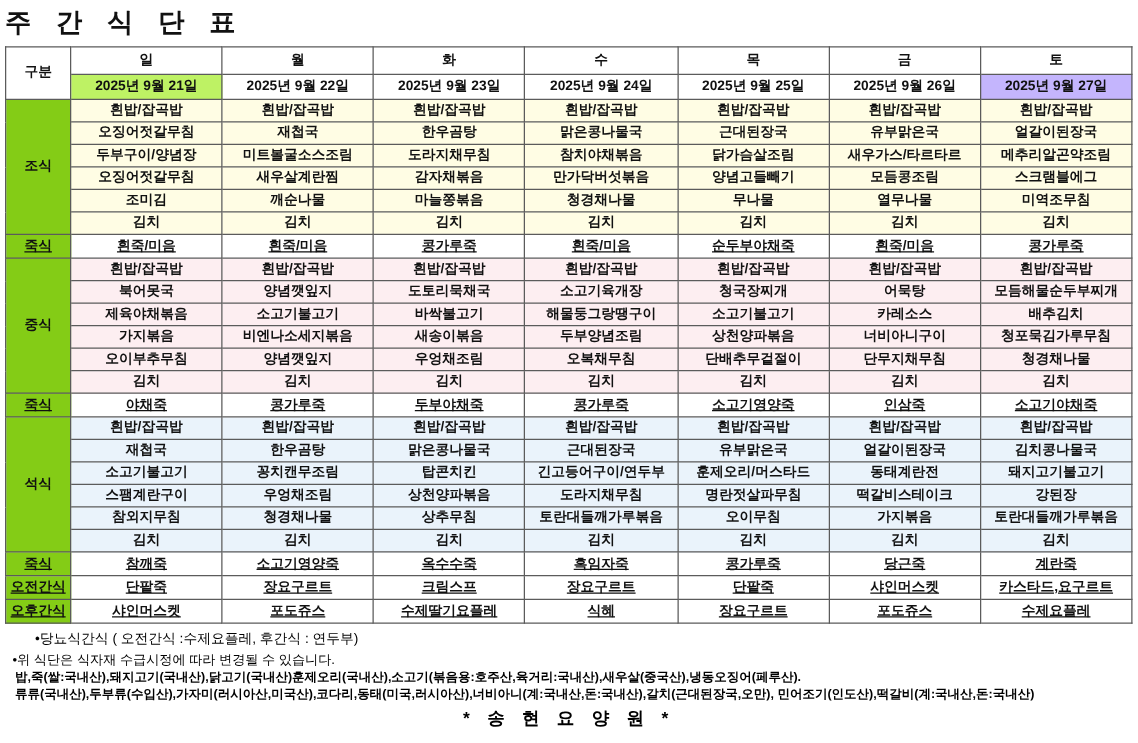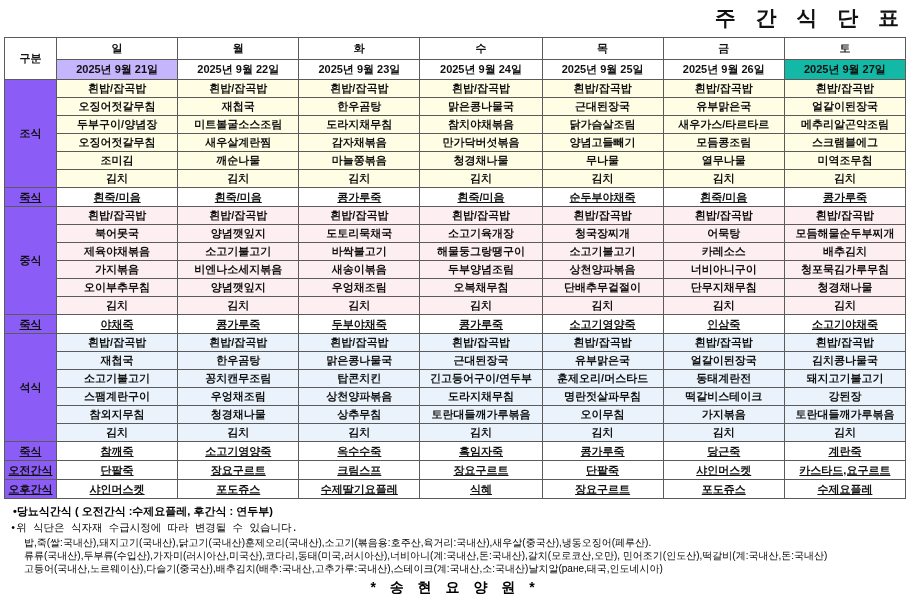--- a/index.html
+++ b/index.html
@@ -5,21 +5,21 @@
   html,body{margin:0;padding:0;}
   body{
     width:910px;height:594px;
     background:#ffffff;
     font-family:"Liberation Sans","DejaVu Sans",sans-serif;
     color:#000;
     overflow:hidden;
   }
   .page{width:910px;height:594px;position:relative;box-sizing:border-box;padding:0 4px;}
   .title{
-    text-align:right;
+    text-align:left;
     font-size:21px;
     font-weight:bold;
     letter-spacing:7px;
     padding:4px 0 5px 0;
     color:#111;
   }
   table.menu{
     border-collapse:collapse;
     width:902px;
     table-layout:fixed;
@@ -31,45 +31,44 @@
     font-size:11px;
     padding:1px 2px;
     line-height:13px;
     vertical-align:middle;
     font-weight:bold;
     color:#111;
   }
   .col-label{width:52px;}
   .hdr td{height:19px;font-size:13px;font-weight:bold;background:#ffffff;}
   .datecell{height:17px;font-size:11.5px;}
-  .sun{color:#e8262b;background:#c4b5fd;}
-  .sat{color:#2a6fd6;background:#14b8a6;}
-  .rowlabel{font-weight:bold;font-size:11.5px;background:#8b5cf6;}
+  .sun{color:#e8262b;background:#bef264;}
+  .sat{color:#2a6fd6;background:#c4b5fd;}
+  .rowlabel{font-weight:bold;font-size:11.5px;background:#84cc16;}
   .meal td{height:15px;}
   .bandyellow{background:#fffde4;}
   .bandpink{background:#fdeef1;}
   .bandblue{background:#eaf3fb;}
   .small td{height:16px;text-decoration:underline;}
   .notes{
-    margin:5px 0 0 9px;
+    margin:5px 0 0 24px;
     font-size:11px;
     line-height:15px;
-    font-weight:bold;
+    font-weight:normal;
   }
   .note2{
     margin:2px 0 1px 6px;
     font-size:10.5px;
     font-weight:normal;
-    font-family:Liberation Mono, monospace;
   }
   .origin{
-    margin:0 0 0 20px;
+    margin:0 0 0 8px;
     font-size:10px;
     line-height:13px;
-    font-weight:normal;
+    font-weight:bold;
     color:#000;
   }
   .footer{
     text-align:center;
     font-size:14px;
     font-weight:bold;
     letter-spacing:5px;
     margin-top:4px;
   }
 </style>
@@ -326,18 +325,17 @@
           <td>포도쥬스</td>
           <td>수제요플레</td>
         </tr>
       </tbody>
   </table>
 
   <div class="notes">•당뇨식간식 ( 오전간식 :수제요플레, 후간식 : 연두부)</div>
   <div class="note2">•위 식단은 식자재 수급시정에 따라 변경될 수 있습니다.</div>
 
   <div class="origin">밥,죽(쌀:국내산),돼지고기(국내산),닭고기(국내산)훈제오리(국내산),소고기(볶음용:호주산,육거리:국내산),새우살(중국산),냉동오징어(페루산).</div>
-  <div class="origin">류류(국내산),두부류(수입산),가자미(러시아산,미국산),코다리,동태(미국,러시아산),너비아니(계:국내산,돈:국내산),갈치(모로코산,오만), 민어조기(인도산),떡갈비(계:국내산,돈:국내산)</div>
-  <div class="origin">고등어(국내산,노르웨이산),다슬기(중국산),배추김치(배추:국내산,고추가루:국내산),스테이크(계:국내산,소:국내산)날치알(ране,태국,인도네시아)</div>
+  <div class="origin">류류(국내산),두부류(수입산),가자미(러시아산,미국산),코다리,동태(미국,러시아산),너비아니(계:국내산,돈:국내산),갈치(근대된장국,오만), 민어조기(인도산),떡갈비(계:국내산,돈:국내산)</div>
 
   <div class="footer">* 송 현 요 양 원 *</div>
 
 </div>
 
 </body></html>

